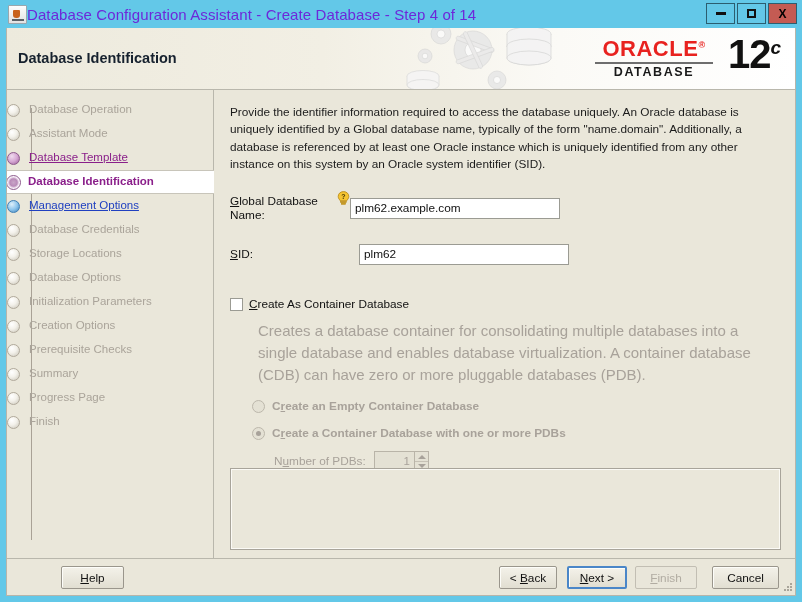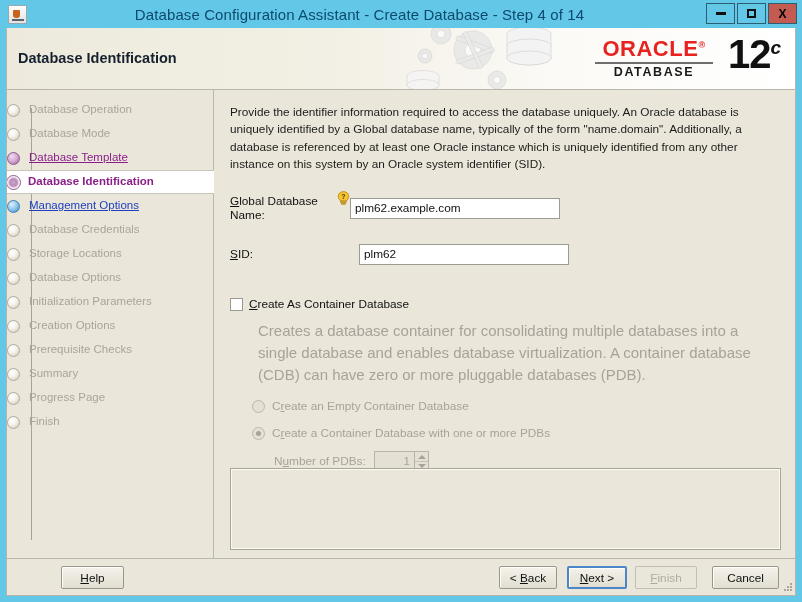--- a/index.html
+++ b/index.html
@@ -36,22 +36,22 @@
     background: #c8621d;
     border-radius: 1px 1px 3px 3px;
   }
   .app-icon::after {
     content: "";
     position: absolute; left: 3px; bottom: 2px;
     width: 12px; height: 2px;
     background: #5b6166;
   }
   .title-text {
-    flex: 1; text-align: center;
-    font-size: 15px; color: #0c4a6e;
+    flex: 1; 
+    font-size: 15px; color: #6d28d9;
     letter-spacing: .1px;
     padding-right: 110px;
     white-space: nowrap; overflow: hidden;
   }
   .winbtns {
     position: absolute; right: 5px; top: 3px;
     display: flex; gap: 2px;
   }
   .winbtn {
     width: 29px; height: 21px;
@@ -222,20 +222,21 @@
   .chk-label u { text-decoration: underline; }
 
   .cdb-desc {
     margin: 9px 0 0 28px;
     font-size: 15px; color: #a8a29a; line-height: 1.47;
     width: 520px;
   }
   .radio-row {
     display: flex; align-items: center;
     margin: 13px 0 0 22px;
+    font-weight: bold;
   }
   .rdo {
     width: 13px; height: 13px; flex: none;
     border-radius: 50%;
     background: #e4e1d4;
     border: 1px solid #bcb7ab;
     margin-right: 7px;
     position: relative;
   }
   .rdo.sel::after {
@@ -395,21 +396,21 @@
 
       <div class="sidebar">
         <div class="rail"></div>
 
         <div class="nav-item state-pending">
           <span class="node pending"></span>
           <span class="nav-label">Database Operation</span>
         </div>
         <div class="nav-item state-pending">
           <span class="node pending"></span>
-          <span class="nav-label">Database Mode</span>
+          <span class="nav-label">Assistant Mode</span>
         </div>
         <div class="nav-item state-visited">
           <span class="node done"></span>
           <span class="nav-label">Database Template</span>
         </div>
         <div class="nav-item state-current">
           <span class="node current"></span>
           <span class="nav-label">Database Identification</span>
         </div>
         <div class="nav-item state-link">

